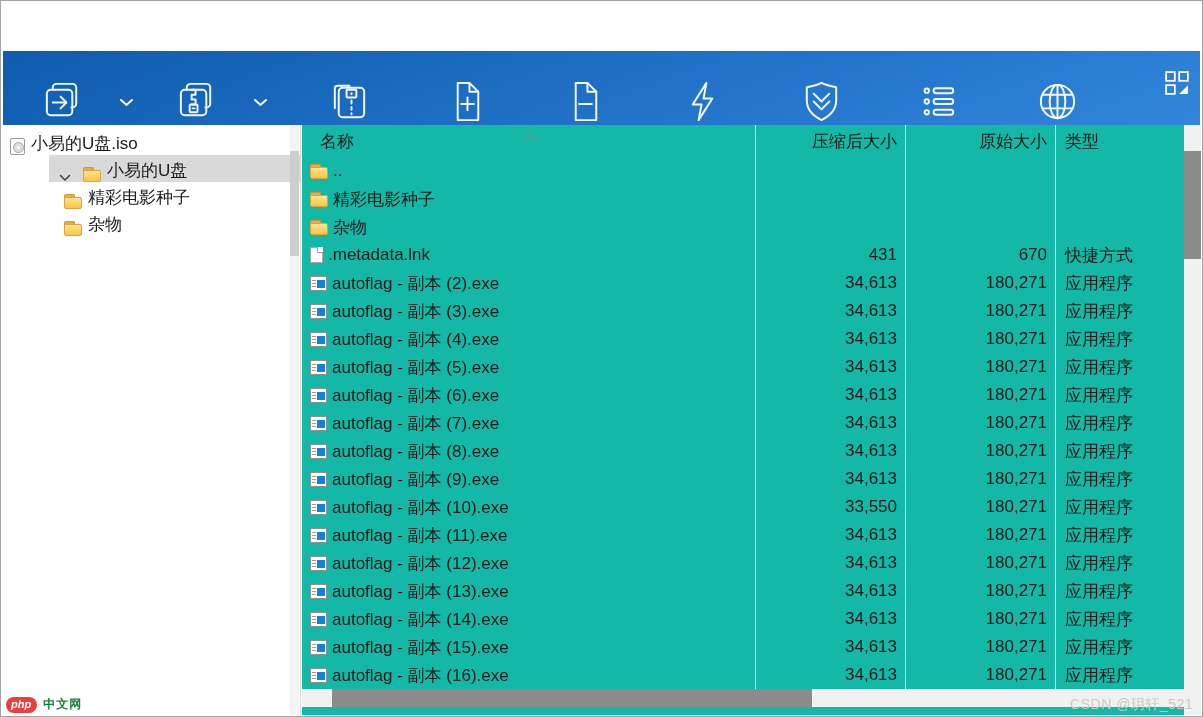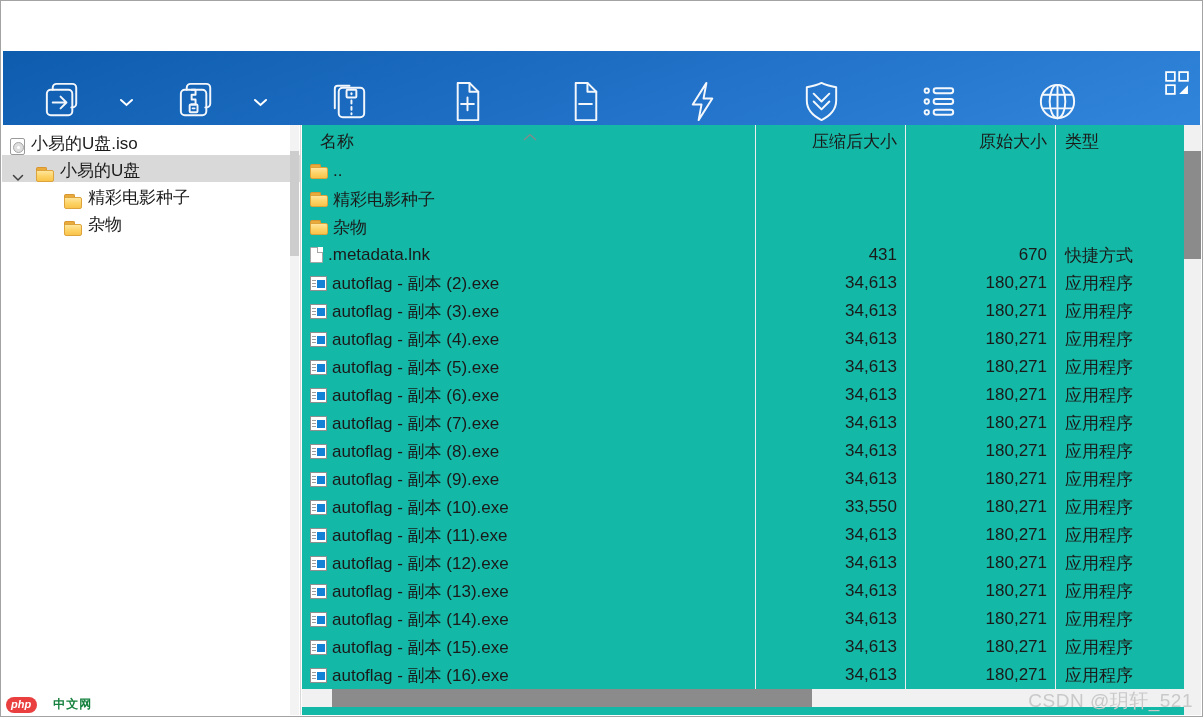--- a/index.html
+++ b/index.html
@@ -25,21 +25,21 @@
   
   .main { position:absolute; left:1px; right:1px; top:124px; bottom:1px; background:#fff; }
 
   
   .sidebar { position:absolute; left:0; top:0; bottom:0; width:299px; background:#fff;
     border-right:1px solid #d8d8d8; padding-top:3px; }
   .trow { display:flex; align-items:flex-end; height:27px; font-size:17px; color:#1a1a1a; }
   .trow.lvl0 { padding-left:8px; }
   .trow.lvl1 { padding-left:8px; }
   .trow.lvl2 { padding-left:62px; }
-  .trow.selected { background:#d9d9d9; }
+  .trow.selected { background:#d9d9d9;margin-left:47px; }
   .texpander { width:26px; display:flex; align-items:center; justify-content:flex-start; padding-left:2px; }
   .tlabel { margin-left:6px; white-space:nowrap; }
   .side-scroll { position:absolute; right:1px; top:0; bottom:0; width:9px; background:#f3f3f3; }
   .side-thumb { position:absolute; left:0; right:0; top:26px; height:105px; background:#cdcdcd; }
 
   
   .ficon { display:inline-block; position:relative; flex:0 0 auto; }
   .ficon[data-icon="folder"] { width:18px; height:15px; }
   .ficon[data-icon="folder"]::before { content:""; position:absolute; left:0; top:0;
     width:9px; height:5px; background:#e9ab3c; border:1px solid #d9952f; border-bottom:none;
@@ -82,25 +82,25 @@
   .fname { margin-left:5px; white-space:nowrap; }
 
   
   .vscroll { position:absolute; right:0; top:0; width:17px; bottom:0; background:#f1f1f1; }
   .vthumb { position:absolute; left:0; right:0; top:26px; height:108px; background:#8b8b8b; }
   .hscroll { position:absolute; left:0; right:0; bottom:8px; height:18px; background:#f1f1f1; }
   .hthumb { position:absolute; top:0; bottom:0; left:30px; width:480px; background:#8b8b8b; }
 
   
   .php-mark { position:absolute; left:5px; bottom:3px; display:flex; align-items:center;
-    gap:16px; z-index:20; }
+    gap:6px; z-index:20; }
   .php-pill { background:#e93f3f; color:#fff; font-weight:bold; font-style:italic;
     font-size:11px; padding:1px 6px 2px 5px; border-radius:9px; line-height:13px; }
   .php-site { font-size:12px; font-weight:bold; color:#15803d; letter-spacing:1px; }
-  .csdn-mark { position:absolute; right:9px; bottom:2px; font-size:19px; color:#c9c9c9;
+  .csdn-mark { position:absolute; right:9px; bottom:2px; font-size:14px; color:#c9c9c9;
     z-index:30; letter-spacing:0.5px; }
 </style>
 </head>
 <body>
 
 <div class="window">
 
   <div class="toolbar">
 
     <button class="tb-btn">

